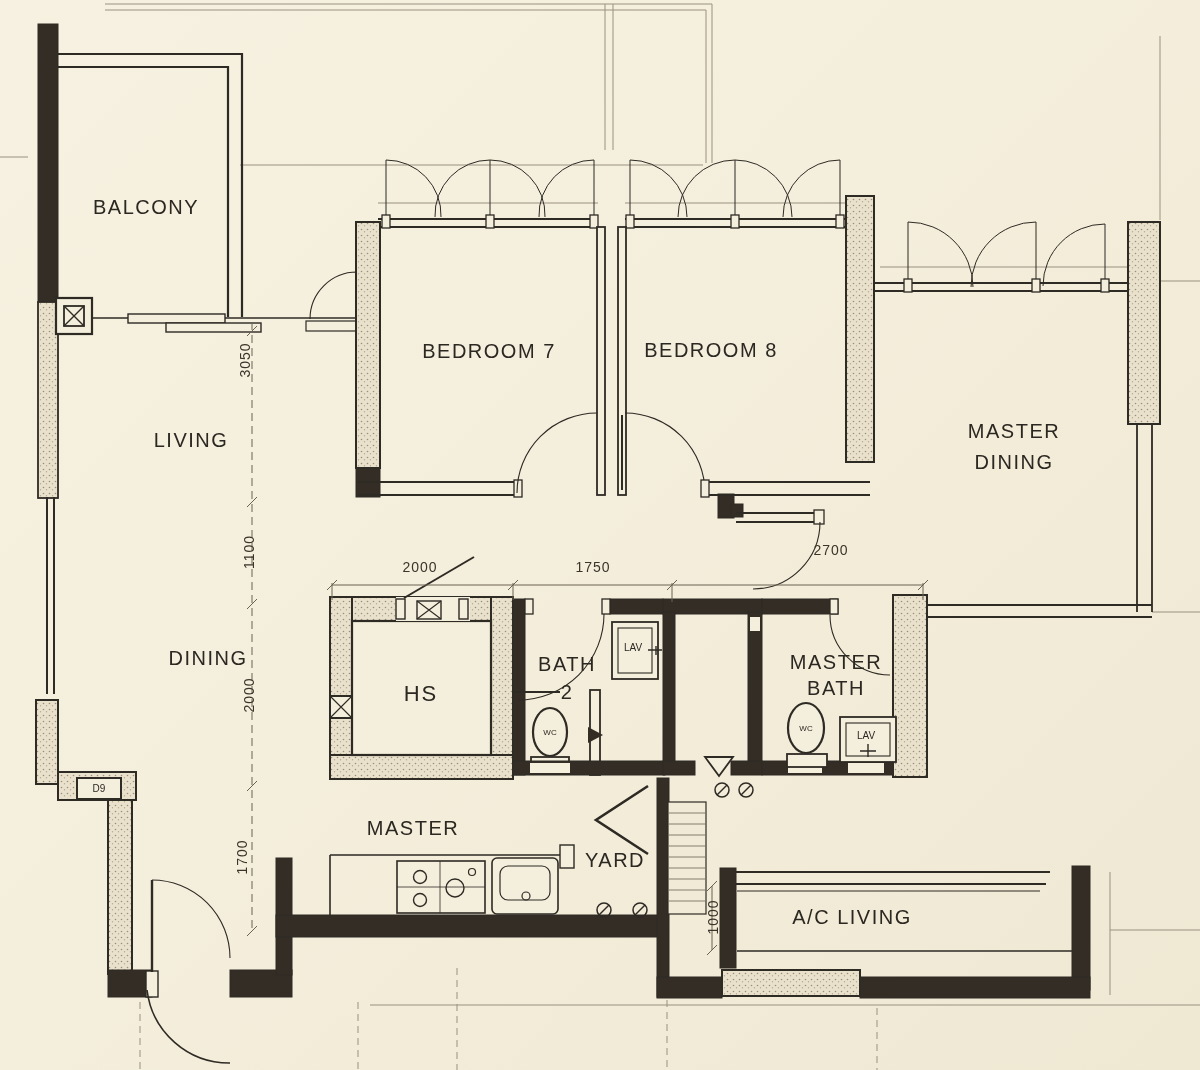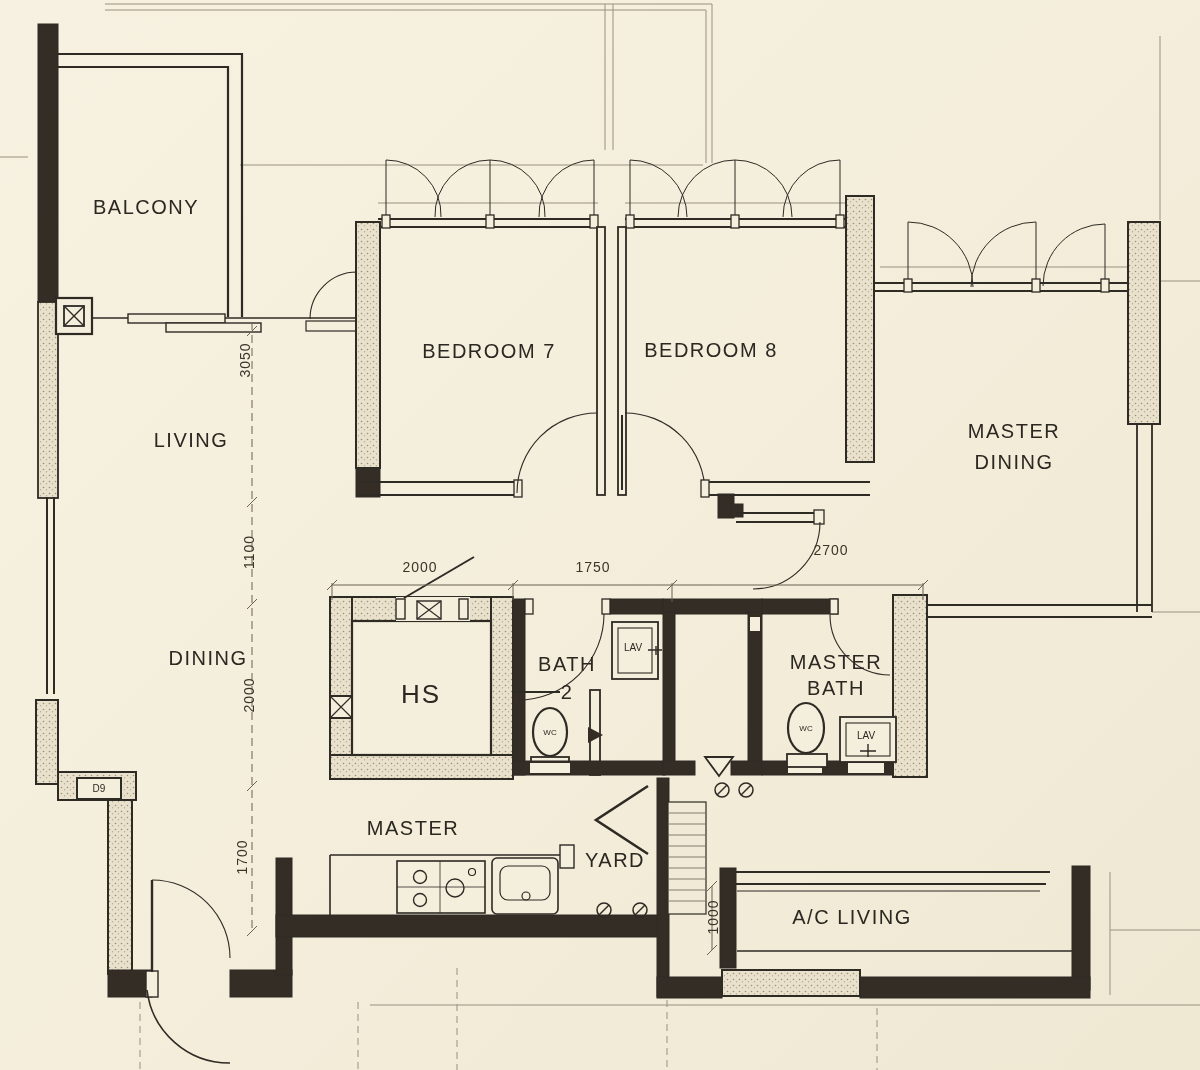--- a/index.html
+++ b/index.html
@@ -2,21 +2,21 @@
 <html><head>
 <meta charset="utf-8">
 <style>
   html,body{margin:0;padding:0;background:#e8e2d2;}
   #stage{position:relative;width:1200px;height:1070px;overflow:hidden;
          background:linear-gradient(135deg,#f7f1e1 0%,#f4eedc 45%,#efe8d3 100%);
          font-family:Liberation Sans, sans-serif;}
   svg{position:absolute;left:0;top:0;}
   .lbl{position:absolute;transform:translate(-50%,-50%);color:#2b2721;
        font-size:20px;letter-spacing:1.5px;white-space:nowrap;line-height:1;}
-  .big{font-size:26px;letter-spacing:2px;}
+  .big{font-size:22px;letter-spacing:2px;}
   .dim{font-size:14px;letter-spacing:1px;color:#3a342a;}
   .vert{transform:translate(-50%,-50%) rotate(-90deg);}
   .fix{font-size:8px;letter-spacing:0;color:#2b2721;}
   .lavt{font-size:10px;letter-spacing:0;color:#2b2721;}
   .tag{font-size:10px;letter-spacing:0;color:#2b2721;}
 </style>
 </head>
 <body>
 
 <div id="stage">

